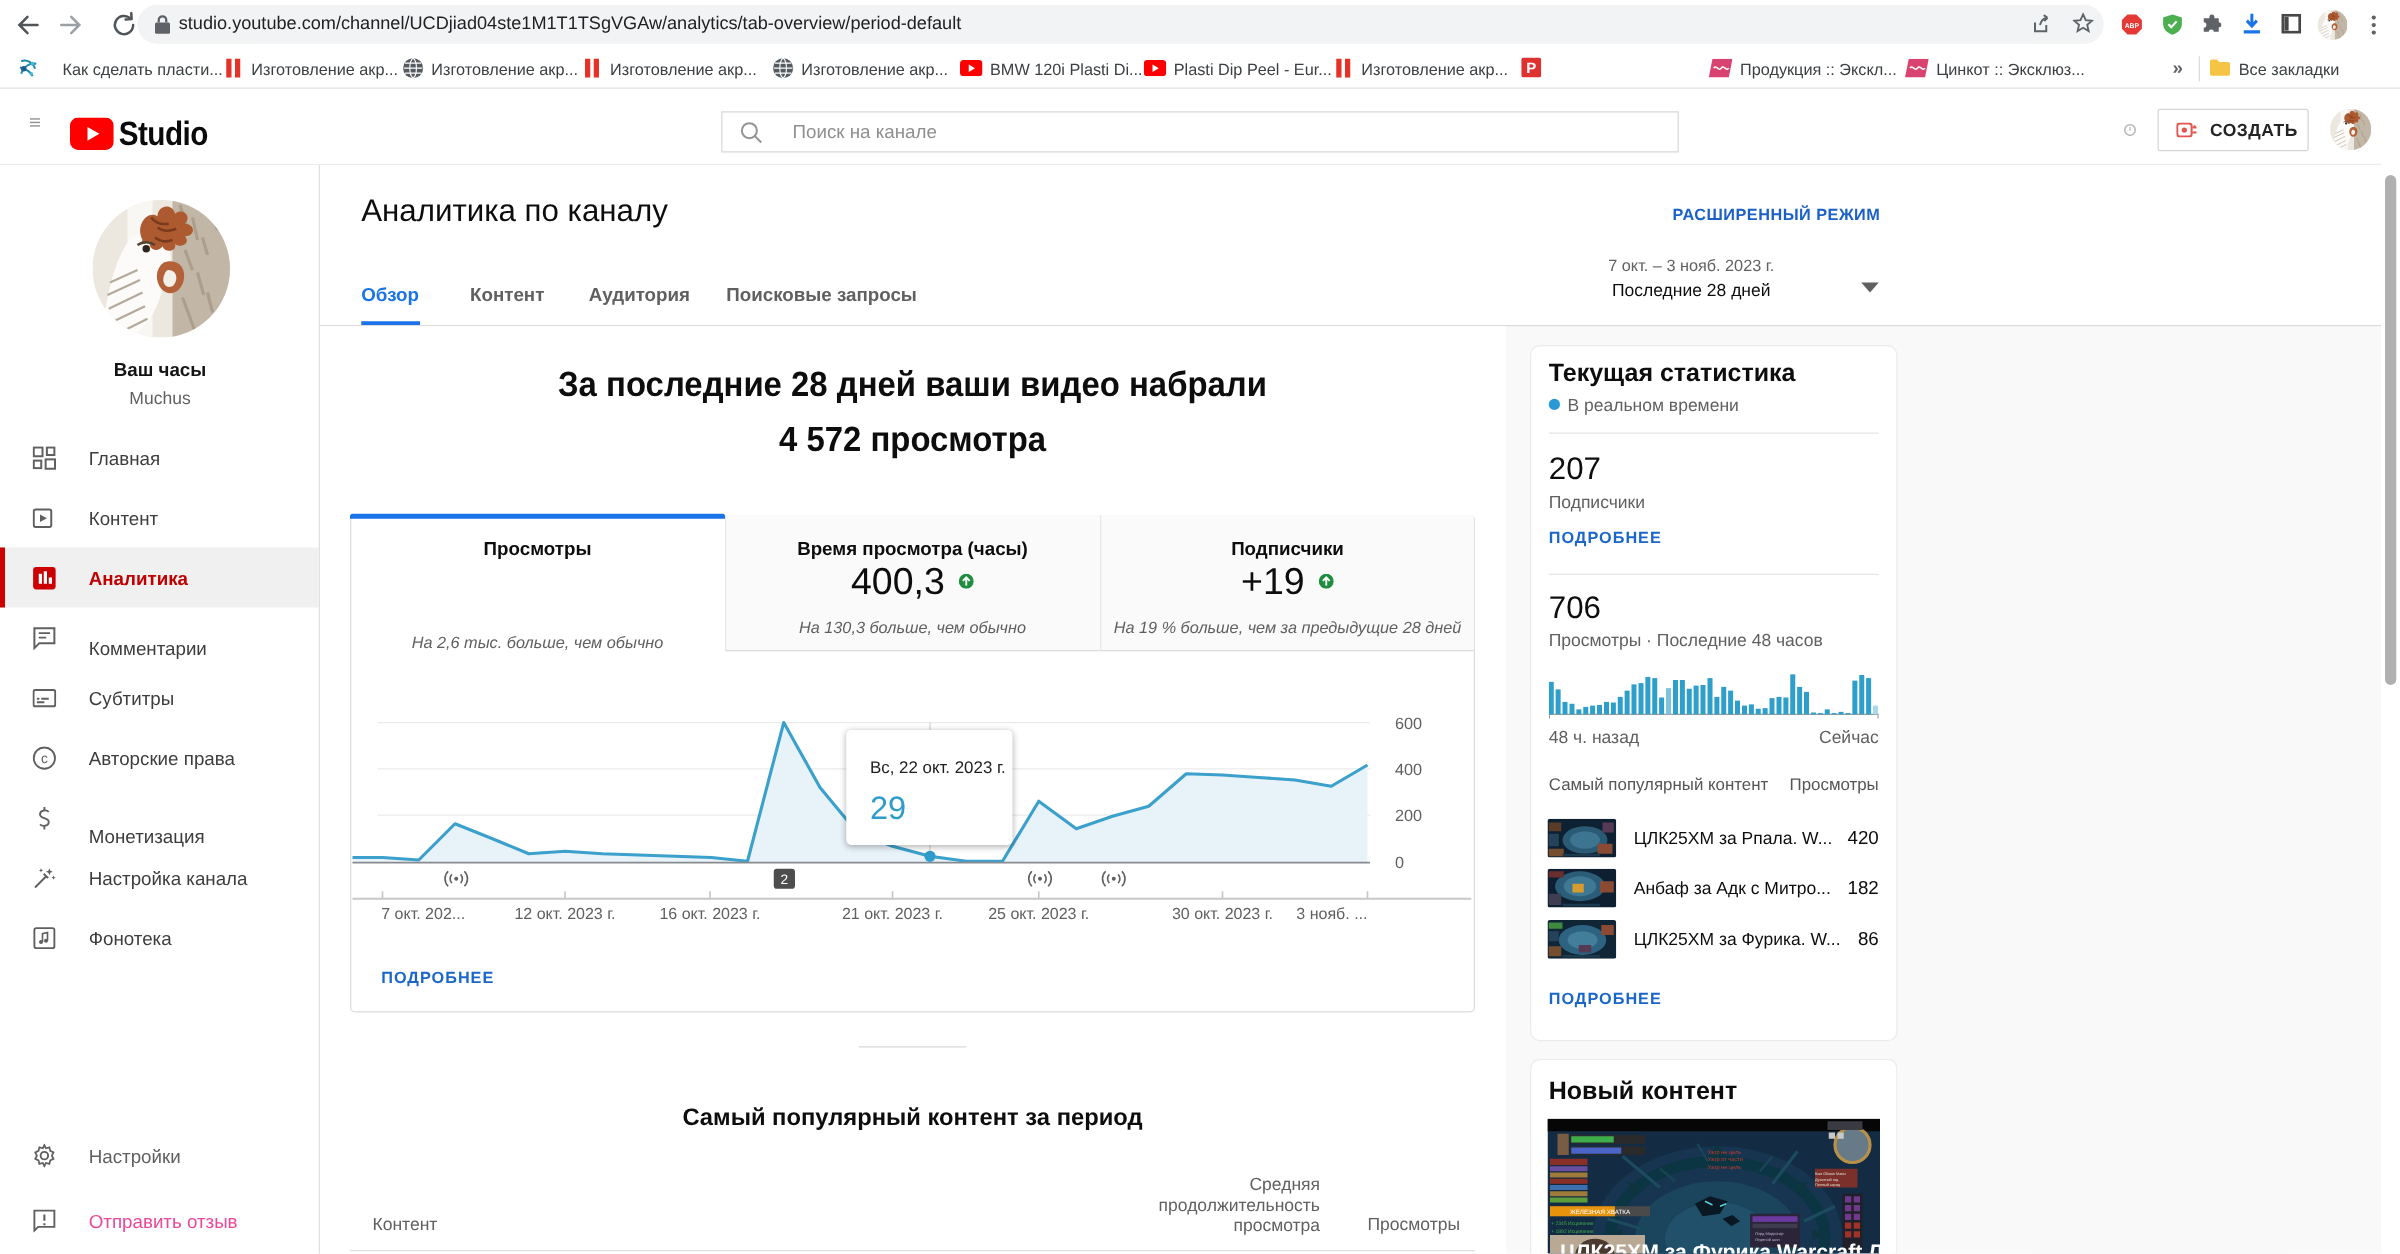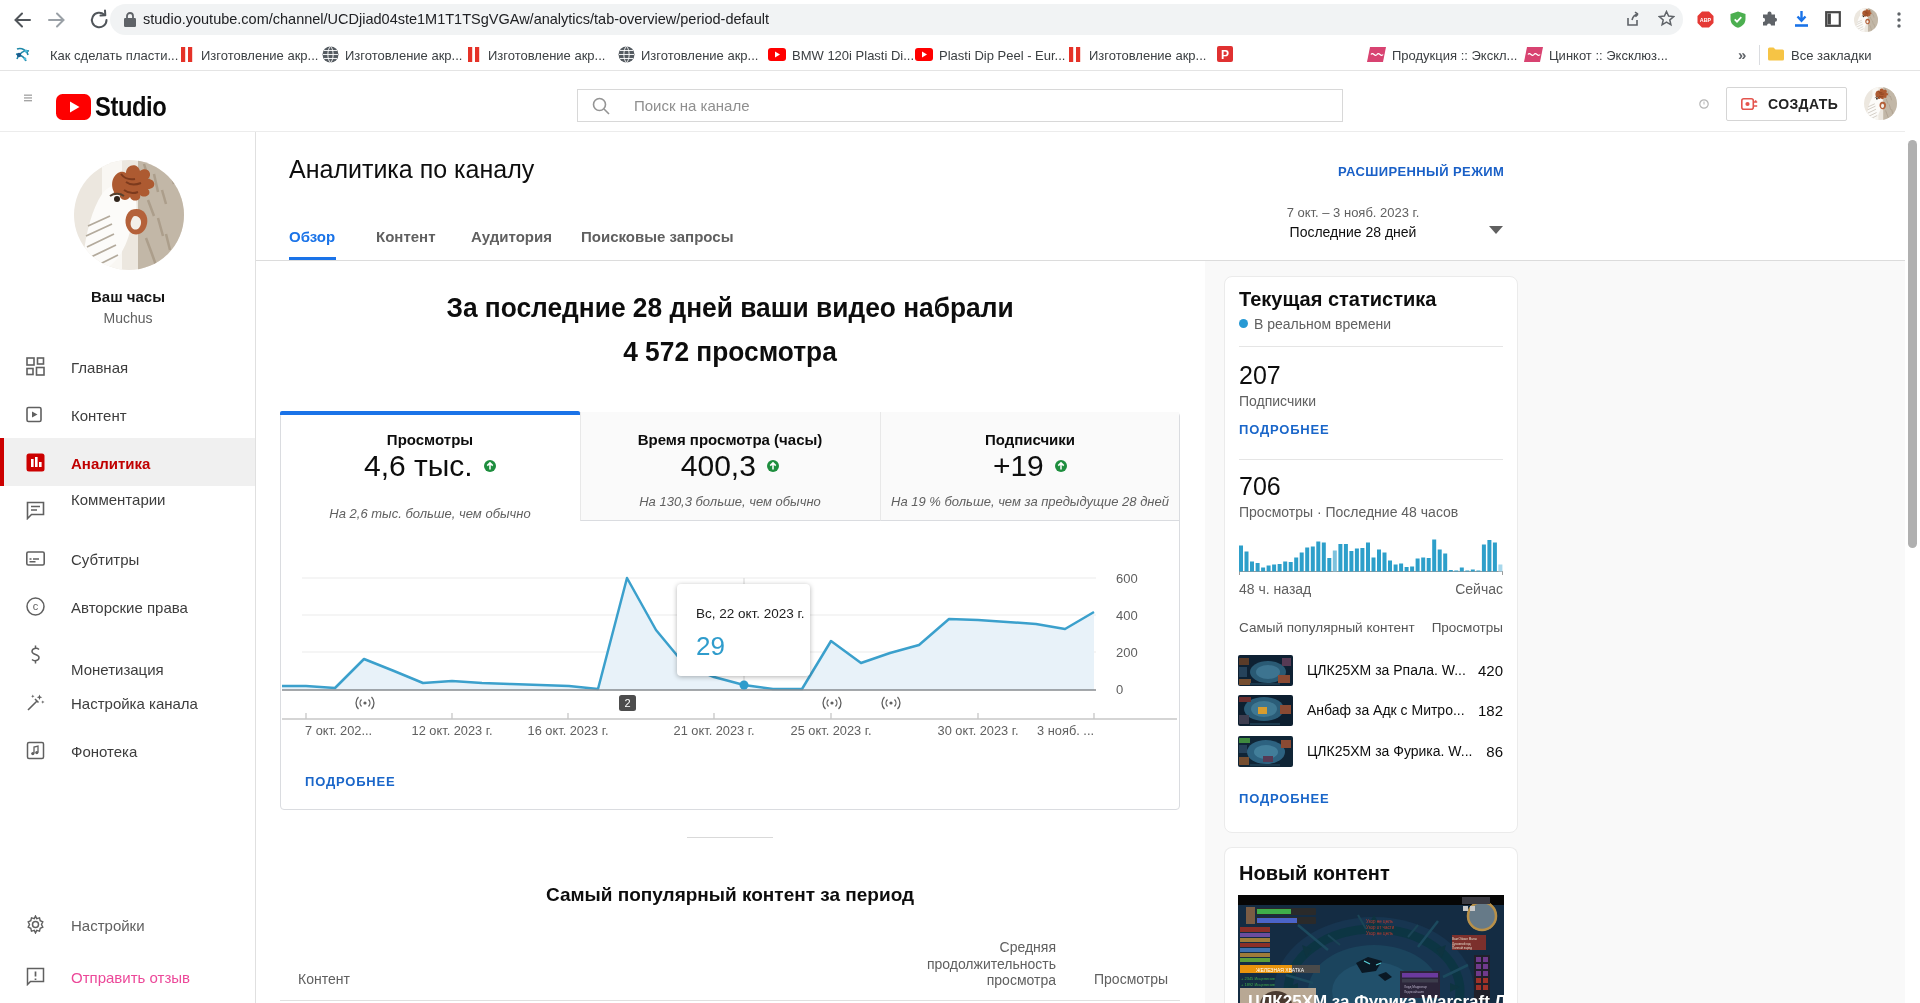--- a/index.html
+++ b/index.html
@@ -252,21 +252,21 @@
     <rect x="5" y="6" width="2.6" height="8" fill="#fff"></rect>
         <rect x="9" y="4" width="2.6" height="10" fill="#fff"></rect>
         <rect x="13" y="9" width="2.6" height="5" fill="#fff"></rect>
   </svg>
   <div class="abs" style="left:71px;top:323px;color:#c00000;font-weight:bold;">Аналитика</div>
 
   <svg class="abs" style="left:26px;top:369px" width="19" height="19" viewBox="0 0 19 19">
     <path d="M1.5 1.5 h16 v12 h-12 l-4 4 Z" fill="none" stroke="#606060" stroke-width="1.6"></path>
     <path d="M5 5.5 h9 M5 9 h6" stroke="#606060" stroke-width="1.4"></path>
   </svg>
-  <div class="abs" style="left:71px;top:359px;text-align:center;">Комментарии</div>
+  <div class="abs" style="left:71px;top:379px;text-align:center;">Комментарии</div>
 
   <svg class="abs" style="left:26px;top:417px" width="19" height="19" viewBox="0 0 19 19">
     <rect x="0.8" y="3" width="17.4" height="13" rx="1.5" fill="none" stroke="#606060" stroke-width="1.6"></rect>
     <path d="M3.5 10 h2 M7 10 h6 M3.5 12.8 h6" stroke="#606060" stroke-width="1.5"></path>
   </svg>
   <div class="abs" style="left:71px;top:419px;">Субтитры</div>
 
   <svg class="abs" style="left:26px;top:465px" width="19" height="19" viewBox="0 0 19 19">
     <circle cx="9.5" cy="9.5" r="8.5" fill="none" stroke="#606060" stroke-width="1.5"></circle>
     <text x="9.5" y="13.4" font-size="11" fill="#606060" text-anchor="middle" font-family="Liberation Sans">c</text>
@@ -322,24 +322,20 @@
 
 <div class="abs" style="left:280px;top:286px;width:900px;text-align:center;font-size:28px;font-weight:bold;color:#0d0d0d;line-height:44px;transform:scaleX(.94);">За последние 28 дней ваши видео набрали<br>4 572 просмотра</div>
 
 <div class="abs" id="chart-card" style="left:280px;top:412px;width:900px;height:398px;background:#fff;border:1px solid #dadce0;border-radius:4px;"></div>
 <div class="abs" id="metric-tabs" style="left:280px;top:412px;width:900px;height:109px;">
   <div class="abs" style="left:300px;top:0;width:300px;height:109px;background:#fafafa;border-bottom:1px solid #dadce0;border-left:1px solid #e8e8e8;"></div>
   <div class="abs" style="left:600px;top:0;width:299px;height:109px;background:#fafafa;border-bottom:1px solid #dadce0;border-left:1px solid #e8e8e8;"></div>
   <div class="abs" style="left:0;top:-1px;width:300px;height:4px;background:#1a73e8;border-radius:2px 2px 0 0;"></div>
 
   <div class="abs" style="left:0;top:19px;width:300px;text-align:center;font-size:15px;font-weight:bold;color:#0d0d0d;">Просмотры</div>
-  <div class="abs" style="left:0;top:37px;width:300px;text-align:center;font-size:30px;color:#0d0d0d;">4,6 тыс. <svg width="12" height="12" viewBox="0 0 14 14" style="margin-left:3px;vertical-align:4px">
-          <circle cx="7" cy="7" r="7" fill="#1e8e3e"></circle>
-          <path d="M7 11 V3.6 M3.8 6.6 L7 3.4 L10.2 6.6" stroke="#fff" stroke-width="1.8" fill="none"></path>
-        </svg></div>
   <div class="abs" style="left:0;top:82px;width:300px;text-align:center;font-size:13px;font-style:italic;color:#606060;margin-top:12px;">На 2,6 тыс. больше, чем обычно</div>
 
   <div class="abs" style="left:300px;top:19px;width:300px;text-align:center;font-size:15px;font-weight:bold;color:#0d0d0d;">Время просмотра (часы)</div>
   <div class="abs" style="left:300px;top:37px;width:300px;text-align:center;font-size:30px;color:#0d0d0d;">400,3 <svg width="12" height="12" viewBox="0 0 14 14" style="margin-left:3px;vertical-align:4px">
           <circle cx="7" cy="7" r="7" fill="#1e8e3e"></circle>
           <path d="M7 11 V3.6 M3.8 6.6 L7 3.4 L10.2 6.6" stroke="#fff" stroke-width="1.8" fill="none"></path>
         </svg></div>
   <div class="abs" style="left:300px;top:82px;width:300px;text-align:center;font-size:13px;font-style:italic;color:#606060;">На 130,3 больше, чем обычно</div>
 
   <div class="abs" style="left:600px;top:19px;width:300px;text-align:center;font-size:15px;font-weight:bold;color:#0d0d0d;">Подписчики</div>

